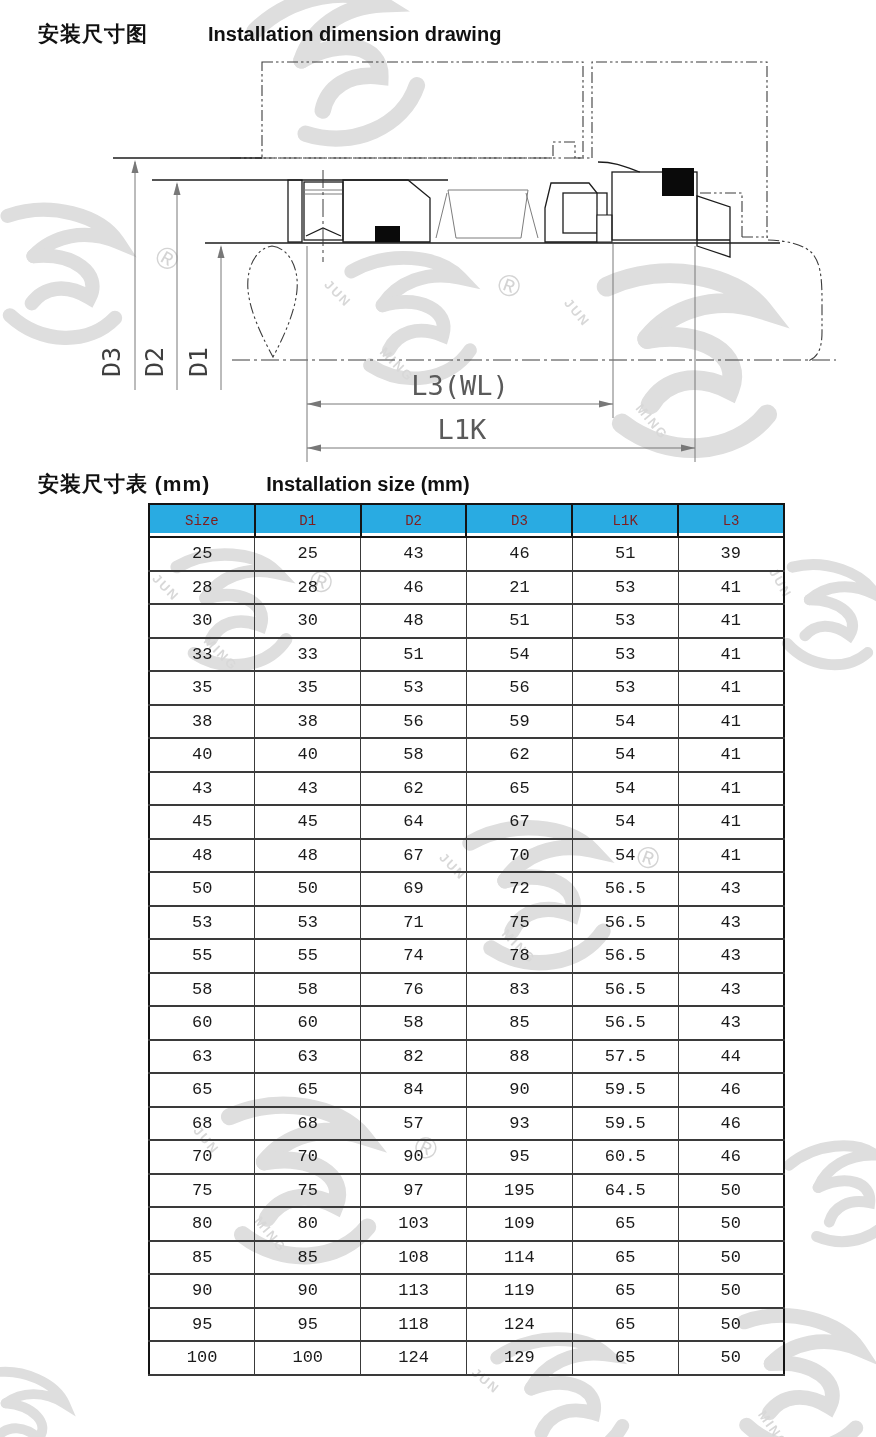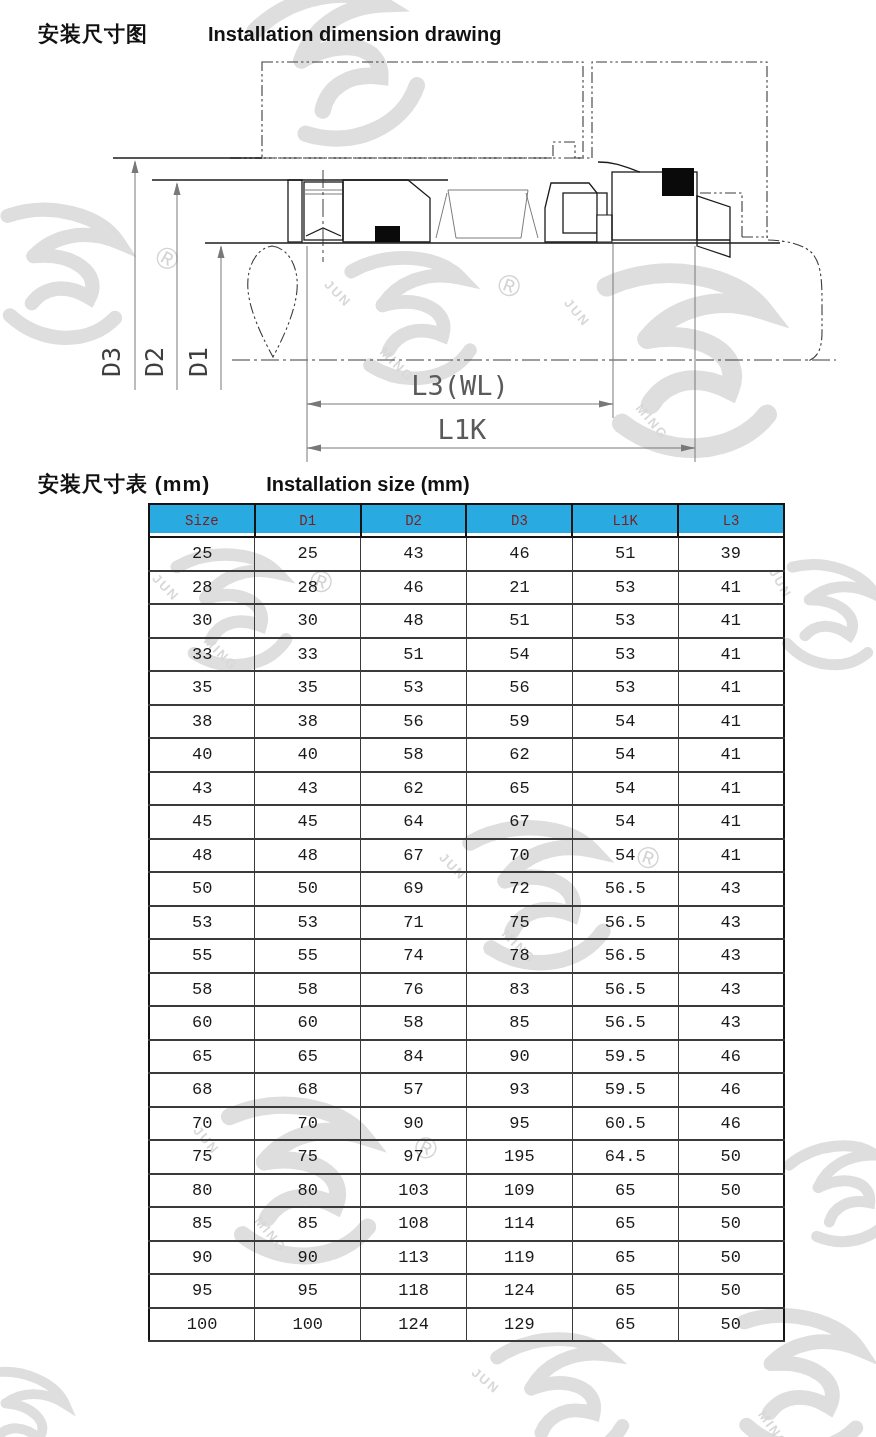--- a/index.html
+++ b/index.html
@@ -374,20 +374,28 @@
         </tr>
         <tr>
           <td>60</td>
           <td>60</td>
           <td>58</td>
           <td>85</td>
           <td>56.5</td>
           <td>43</td>
         </tr>
         <tr>
+          <td>63</td>
+          <td>63</td>
+          <td>82</td>
+          <td>88</td>
+          <td>57.5</td>
+          <td>44</td>
+        </tr>
+        <tr>
           <td>65</td>
           <td>65</td>
           <td>84</td>
           <td>90</td>
           <td>59.5</td>
           <td>46</td>
         </tr>
         <tr>
           <td>68</td>
           <td>68</td>

